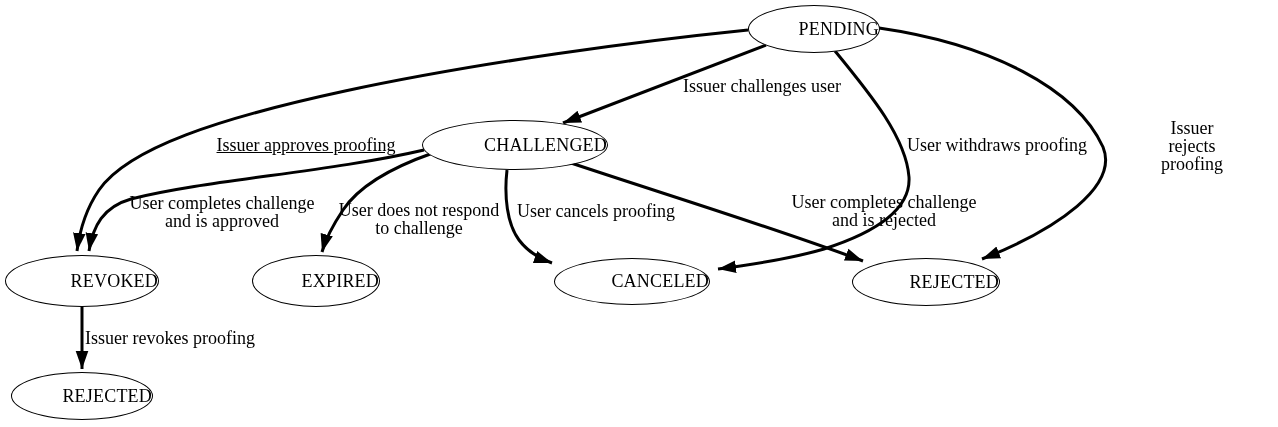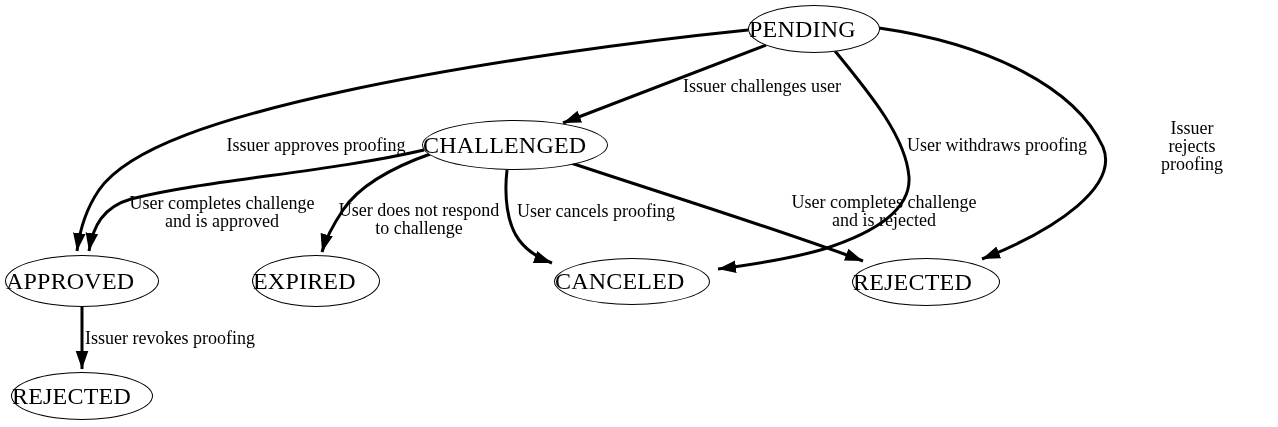--- a/index.html
+++ b/index.html
@@ -12,22 +12,22 @@
     overflow:hidden;
   }
   svg.edge-layer{position:absolute;left:0;top:0;width:1278px;height:427px;}
   svg.edge-layer path.edge{fill:none;stroke:var(--stroke,#000);stroke-width:3;}
   svg.edge-layer .arrowhead{fill:var(--stroke,#000);stroke:none;}
   .node{
     position:absolute;box-sizing:border-box;
     border:1.4px solid var(--stroke,#000);
     border-radius:50%;
     background:var(--nodefill,#fff);
-    display:flex;align-items:center;justify-content:flex-start;
-    font-size:24px;letter-spacing:0.2px;
+    display:flex;align-items:center;justify-content:flex-end;
+    font-size:18px;letter-spacing:0.2px;
   }
   .edge-label{
     position:absolute;transform:translate(-50%,-50%);
     font-size:18px;line-height:18px;text-align:center;
     white-space:pre-line;
   }
 </style>
 </head>
 <body>
 
@@ -50,37 +50,37 @@
     <path class="edge" d="M 82 307 L 82 369" marker-end="url(#arrow)"></path>
   </svg>
 
   <div class="node" style="left:748px;top:5px;width:132px;height:48px;">
     <span>PENDING</span>
   </div>
   <div class="node" style="left:422px;top:120px;width:186px;height:50px;">
     <span>CHALLENGED</span>
   </div>
   <div class="node" style="left:5px;top:255px;width:154px;height:52px;">
-    <span>APPROVED</span>
+    <span>REVOKED</span>
   </div>
   <div class="node" style="left:252px;top:255px;width:128px;height:52px;">
     <span>EXPIRED</span>
   </div>
   <div class="node" style="left:554px;top:258px;width:156px;height:47px;">
     <span>CANCELED</span>
   </div>
   <div class="node" style="left:852px;top:258px;width:148px;height:48px;">
     <span>REJECTED</span>
   </div>
   <div class="node" style="left:11px;top:372px;width:142px;height:48px;">
     <span>REJECTED</span>
   </div>
 
   <div class="edge-label" style="left:762px;top:86px;">Issuer challenges user</div>
-  <div class="edge-label" style="left:316px;top:145px;">Issuer approves proofing</div>
+  <div class="edge-label" style="left:306px;top:145px;text-decoration:underline;">Issuer approves proofing</div>
   <div class="edge-label" style="left:997px;top:145px;">User withdraws proofing</div>
   <div class="edge-label" style="left:1192px;top:146px;">Issuer rejects proofing</div>
   <div class="edge-label" style="left:222px;top:212px;">User completes challenge
 and is approved</div>
   <div class="edge-label" style="left:419px;top:212px;margin-top:7px;">User does not respond
 to challenge</div>
   <div class="edge-label" style="left:596px;top:211px;">User cancels proofing</div>
   <div class="edge-label" style="left:884px;top:211px;">User completes challenge
 and is rejected</div>
   <div class="edge-label" style="left:170px;top:338px;">Issuer revokes proofing</div>

